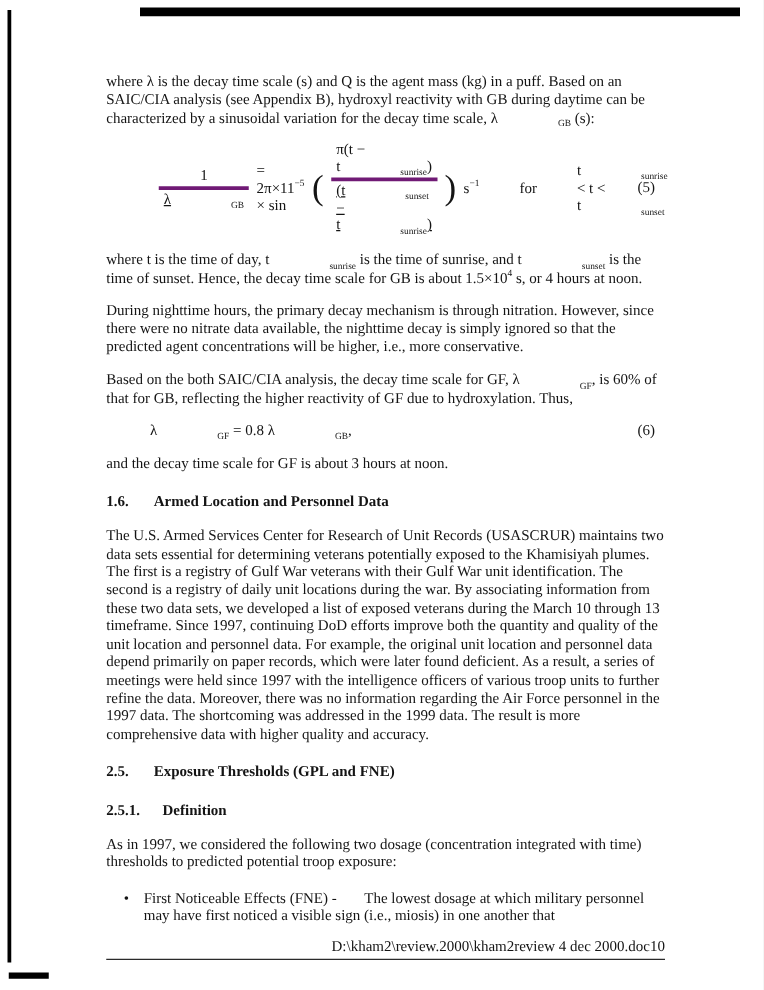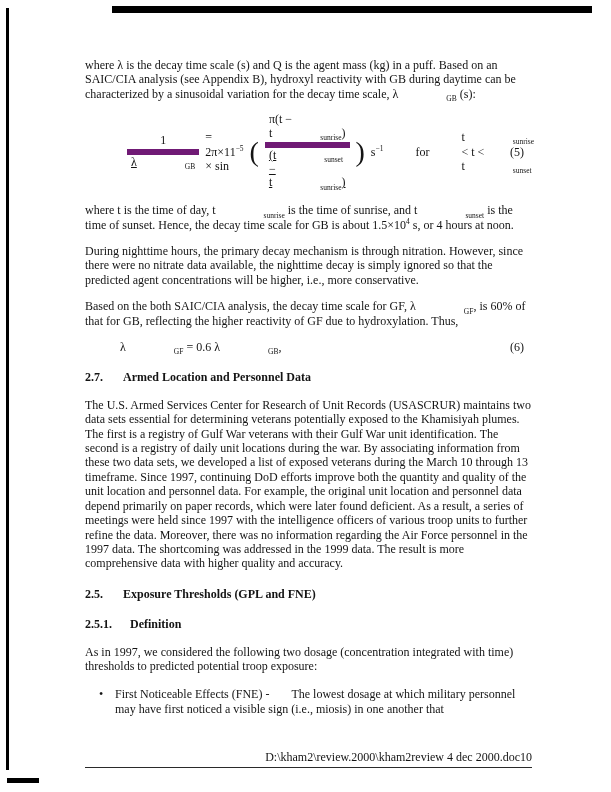--- a/index.html
+++ b/index.html
@@ -34,21 +34,21 @@
   .equation {
     position: relative;
     display: flex;
     align-items: center;
     column-gap: 6px;
     margin: 6px 0 13px 0;
     padding-left: 42px;
   }
   .frac { display: inline-flex; flex-direction: column; align-items: center; line-height: 1.15; }
   .frac .fnum { padding: 0 4px 1px 4px; }
-  .frac .fden { border-top: 6px solid #701a75; padding: 1px 4px 0 4px; text-decoration: underline; }
+  .frac .fden { border-top: 3px solid #701a75; padding: 1px 4px 0 4px; text-decoration: underline; }
   .bigp { font-size: 28px; line-height: 0.9; font-weight: 400; }
   .eq-for { margin: 0 26px; }
   .eq-number { position: absolute; right: 8px; top: 50%; transform: translateY(-50%); }
   .equation-simple { padding-left: 35px; margin: 2px 0 12px 0; }
 
   .heading { font-weight: bold; margin: 16px 0 13px 0; }
   .h-num { display: inline-block; width: 38px; }
   .h-num-wide { display: inline-block; width: 45px; }
 
   .bullet { position: relative; padding-left: 30px; margin-top: 14px; }
@@ -97,26 +97,27 @@
       <span class="eq-number">(5)</span>
     </div>
 
     <div class="para"><span>where t is the time of day, t</span><sub>sunrise</sub><span> is the time of sunrise, and t</span><sub>sunset</sub><span> is the time of sunset.  Hence, the decay time scale for GB is about 1.5×10</span><sup>4</sup><span> s, or 4 hours at noon.</span></div>
 
     <div class="para">During nighttime hours, the primary decay mechanism is through nitration.  However, since there were no nitrate data available, the nighttime decay is simply ignored so that the predicted agent concentrations will be higher, i.e., more conservative.</div>
 
     <div class="para"><span>Based on the both SAIC/CIA analysis, the decay time scale for GF, λ</span><sub>GF</sub><span>, is 60% of that for GB, reflecting the higher reactivity of GF due to hydroxylation.  Thus,</span></div>
 
     <div class="equation equation-simple">
-      <span class="eq-part"><span>λ</span><sub>GF</sub><span> = 0.6 λ</span><sub>GB</sub><span>,</span></span>
+      <span class="eq-part"><span>λ</span><sub>GF</sub><span> = 0.8 λ</span><sub>GB</sub><span>,</span></span>
       <span class="eq-number">(6)</span>
     </div>
 
+    <div class="para">and the decay time scale for GF is about 3 hours at noon.</div>
 
-    <div class="heading"><span class="h-num">2.7.</span><span>Armed Location and Personnel Data</span></div>
+    <div class="heading"><span class="h-num">1.6.</span><span>Armed Location and Personnel Data</span></div>
 
     <div class="para">The U.S. Armed Services Center for Research of Unit Records (USASCRUR) maintains two data sets essential for determining veterans potentially exposed to the Khamisiyah plumes.  The first is a registry of Gulf War veterans with their Gulf War unit identification.  The second is a registry of daily unit locations during the war.  By associating information from these two data sets, we developed a list of exposed veterans during the March 10 through 13 timeframe.  Since 1997, continuing DoD efforts improve both the quantity and quality of the unit location and personnel data.  For example, the original unit location and personnel data depend primarily on paper records, which were later found deficient.  As a result, a series of meetings were held since 1997 with the intelligence officers of various troop units to further refine the data.  Moreover, there was no information regarding the Air Force personnel in the 1997 data.  The shortcoming was addressed in the 1999 data.  The result is more comprehensive data with higher quality and accuracy.</div>
 
     <div class="heading"><span class="h-num">2.5.</span><span>Exposure Thresholds (GPL and FNE)</span></div>
 
     <div class="heading"><span class="h-num-wide">2.5.1.</span><span>Definition</span></div>
 
     <div class="para">As in 1997, we considered the following two dosage (concentration integrated with time) thresholds to predicted potential troop exposure:</div>
 
     <div class="bullet">

